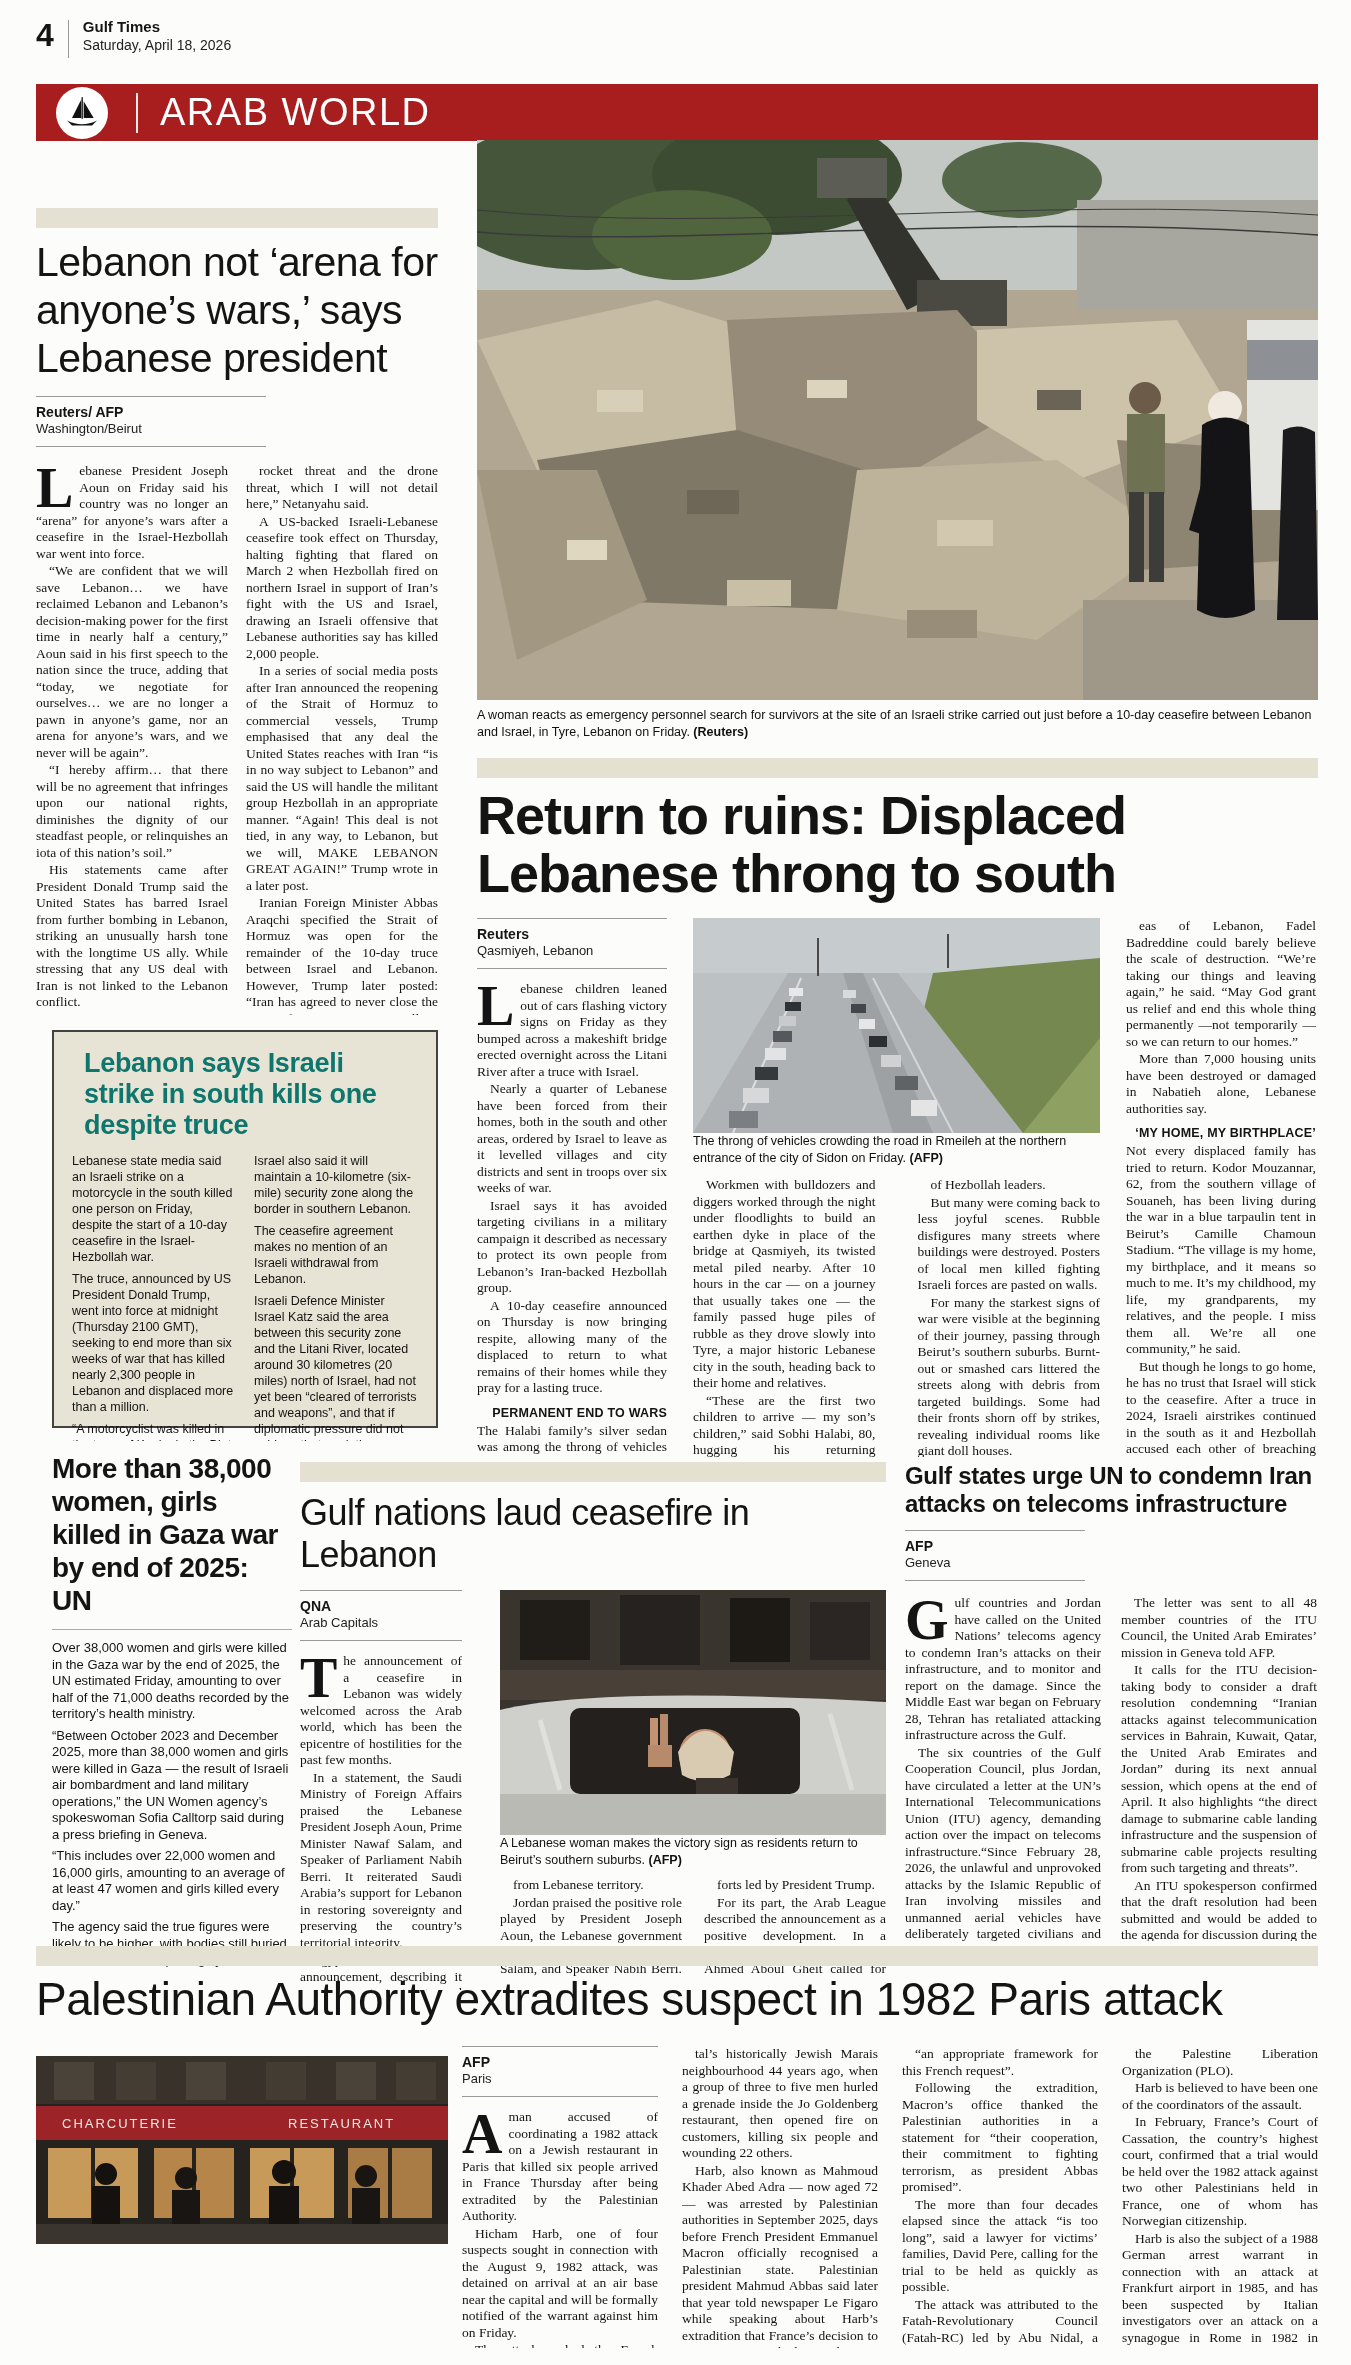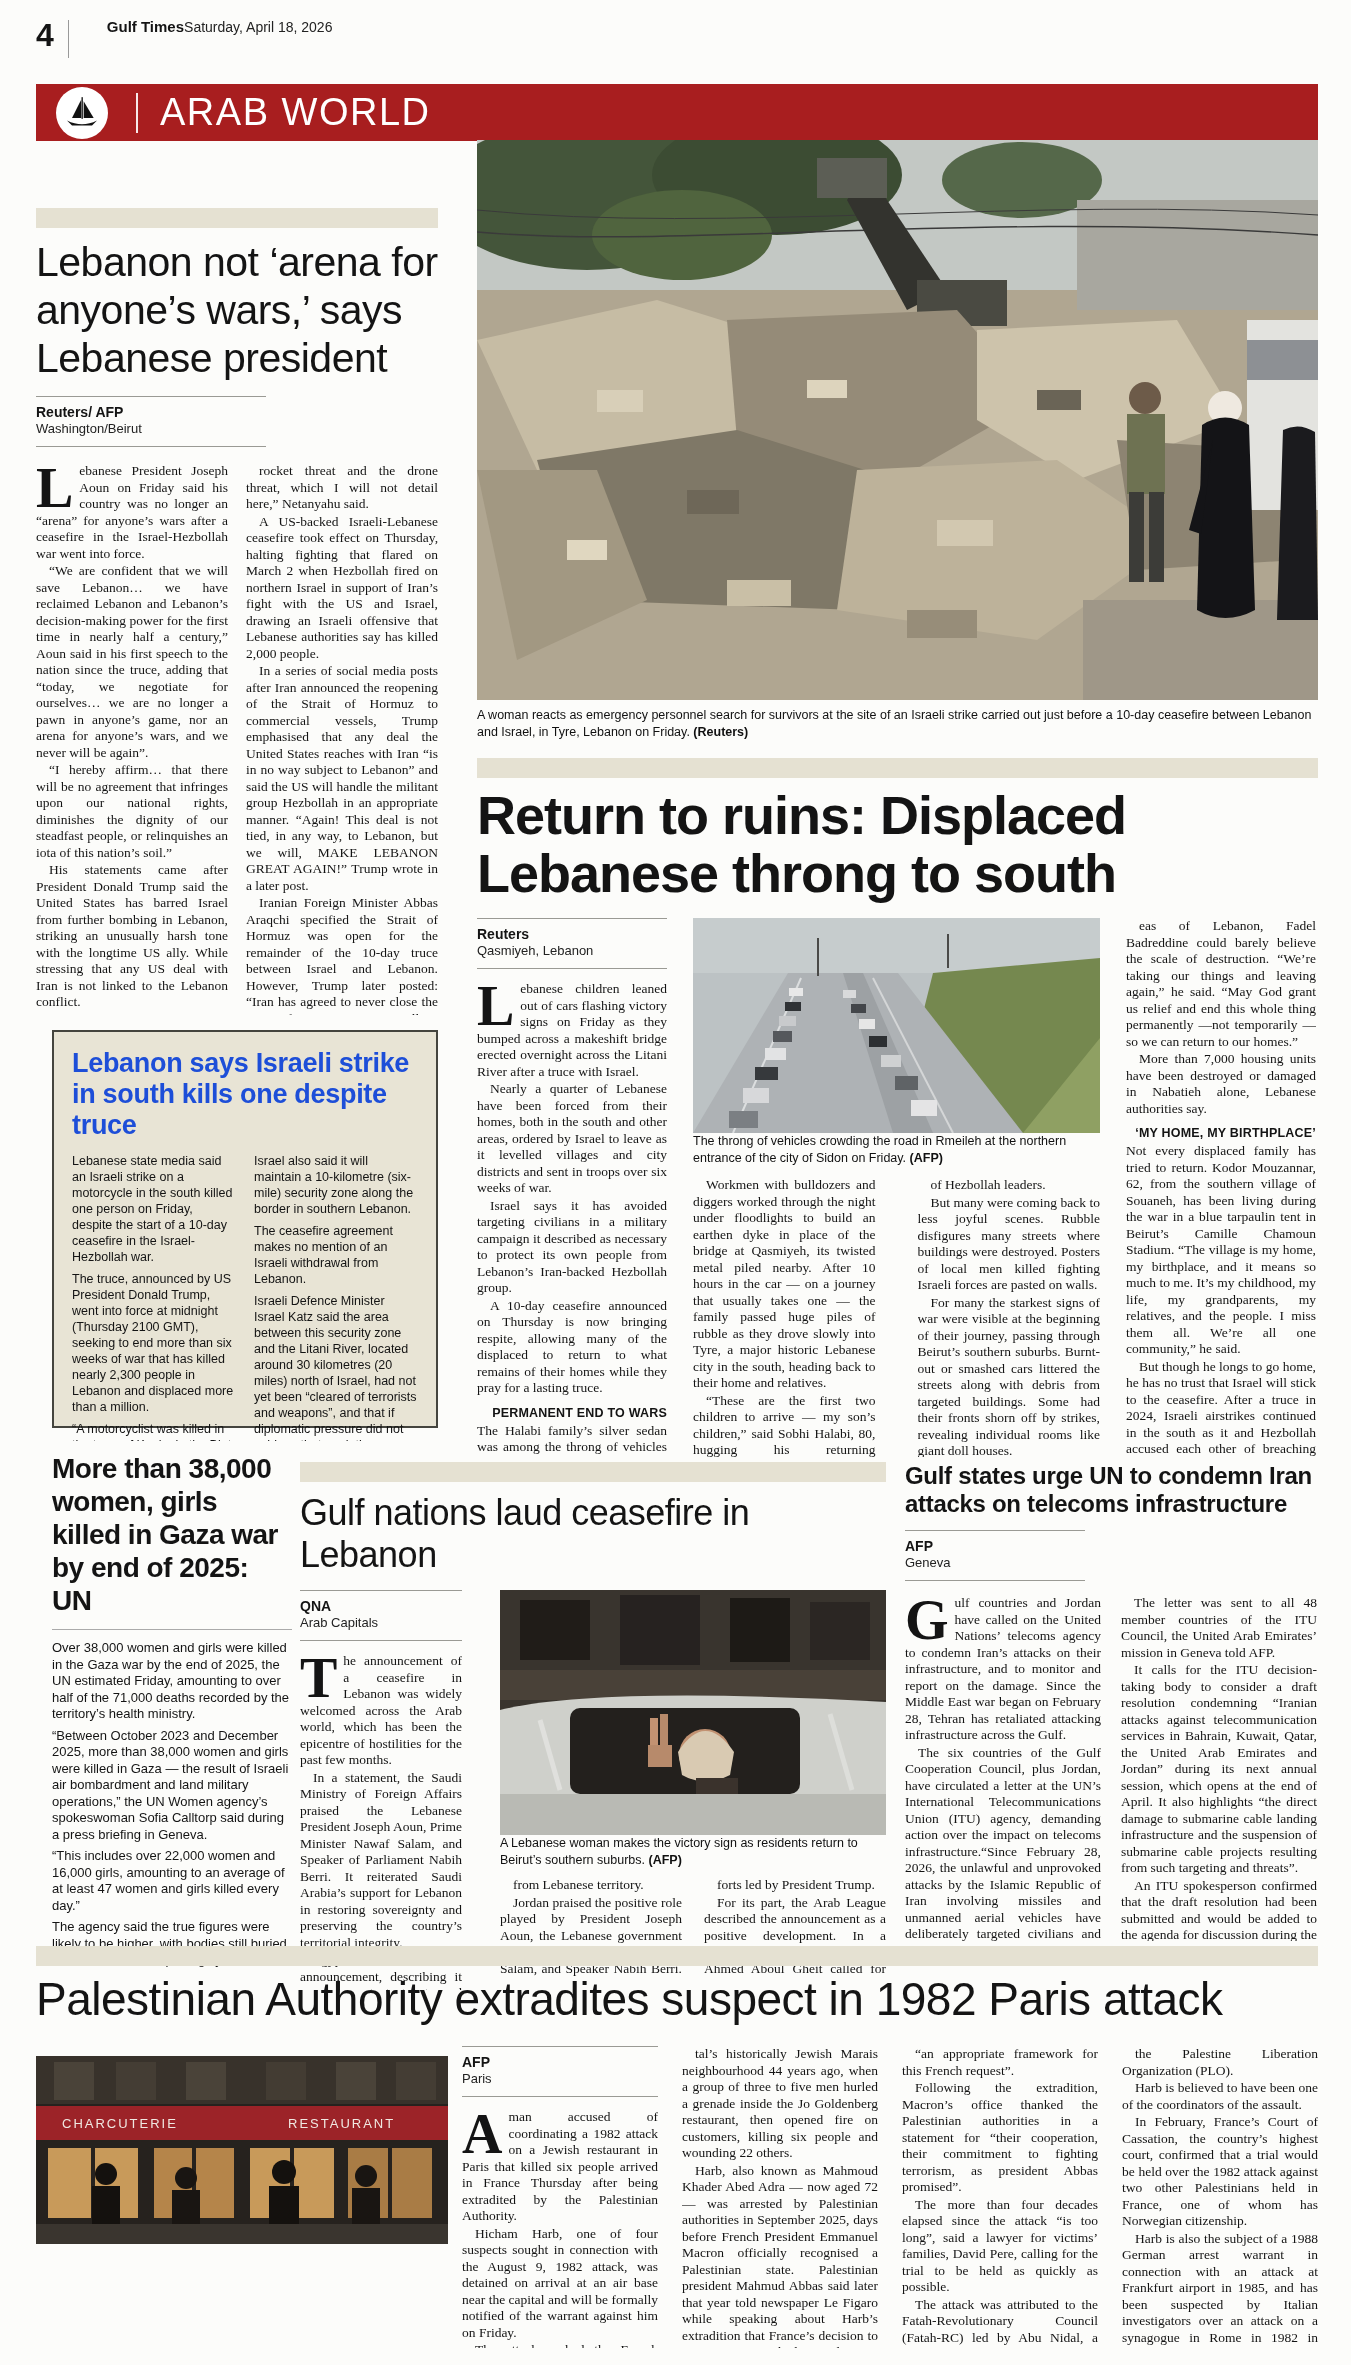--- a/index.html
+++ b/index.html
@@ -2,21 +2,21 @@
 <html><head>
 <meta charset="utf-8">
 <style>
   html,body{margin:0;padding:0;background:#e9e9e9;}
   .page{position:relative;width:1351px;height:2365px;background:#fcfcfa;margin:0 auto;
         font-family:"Liberation Serif",serif;color:#141414;overflow:hidden;}
   
   .hdr{position:absolute;left:36px;top:18px;display:flex;align-items:flex-start;gap:14px;}
   .pageno{font:700 32px/34px "Liberation Sans",sans-serif;}
   .hdr .vr{width:1px;height:38px;background:#999;margin-top:2px;}
-  .paper{display:flex;flex-direction:row;margin-left:24px;}
+  .paper{display:flex;flex-direction:column;}
   .paper .nm{font:700 15px/18px "Liberation Sans",sans-serif;}
   .paper .dt{font:14px/18px "Liberation Sans",sans-serif;color:#222;}
   .banner{position:absolute;left:36px;top:84px;width:1282px;height:57px;background:#a81e1f;
           display:flex;align-items:center;}
   .logo{width:52px;height:52px;border-radius:50%;background:#fff;margin-left:20px;
         display:flex;align-items:center;justify-content:center;flex:none;}
   .banner .bvr{width:2px;height:40px;background:#fff;margin-left:28px;opacity:.9;}
   .section-title{color:#fff;font:38px/40px "Liberation Sans",sans-serif;letter-spacing:1.5px;margin-left:22px;margin-top:-2px;}
   
   .kicker{height:20px;background:#e5e1d2;}
@@ -50,21 +50,21 @@
   #ret h1{font-size:54px;line-height:58px;font-weight:700;letter-spacing:-1px;margin-top:8px;}
   #ret .body{display:flex;gap:26px;margin-top:16px;height:540px;overflow:hidden;}
   #ret .ncol{width:190px;overflow:hidden;}
   #ret .mid{width:407px;flex:none;}
   #ret .mid .tx{display:flex;gap:42px;margin-top:10px;height:280px;overflow:hidden;}
   #ret .mid .tx .ncol{width:190px;}
   #ret .byline{margin-bottom:12px;}
   
   #redbox{position:absolute;left:52px;top:1030px;width:386px;height:398px;background:#e8e4d5;
      border:2px solid #44443e;box-sizing:border-box;padding:16px 18px;}
-  #redbox h2{color:#1d4ed8;font:700 27px/31px "Liberation Sans",sans-serif;margin:0 0 12px 0;letter-spacing:-.3px;}
+  #redbox h2{color:#0f766e;font:700 27px/31px "Liberation Sans",sans-serif;margin:0 0 12px 12px;letter-spacing:-.3px;}
   #redbox .cols{display:flex;gap:18px;height:288px;overflow:hidden;}
   #redbox .rcol{width:166px;font:12.5px/16px "Liberation Sans",sans-serif;overflow:hidden;}
   #redbox .rcol p{margin:0 0 6px 0;}
   
   #morethan{position:absolute;left:52px;top:1452px;width:240px;}
   #morethan h2{font:700 28px/33px "Liberation Sans",sans-serif;margin:0;letter-spacing:-.5px;}
   #morethan .rule{border-bottom:1px solid #aaa;margin:12px 0 10px 0;}
   #morethan .gbody{font:13px/16.5px "Liberation Sans",sans-serif;height:330px;overflow:hidden;}
   #morethan .gbody p{margin:0 0 5px 0;}
   

